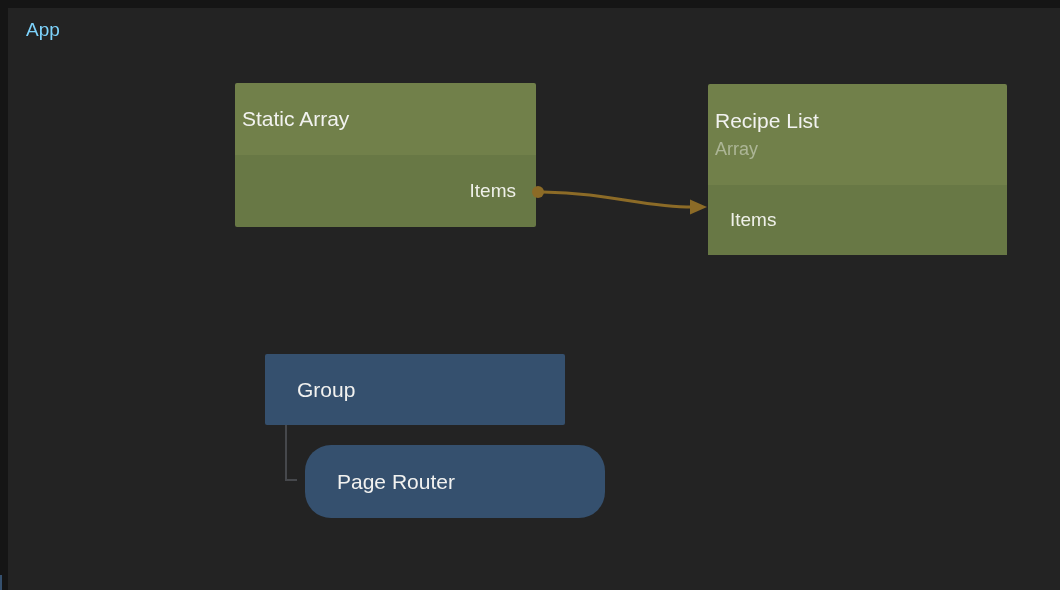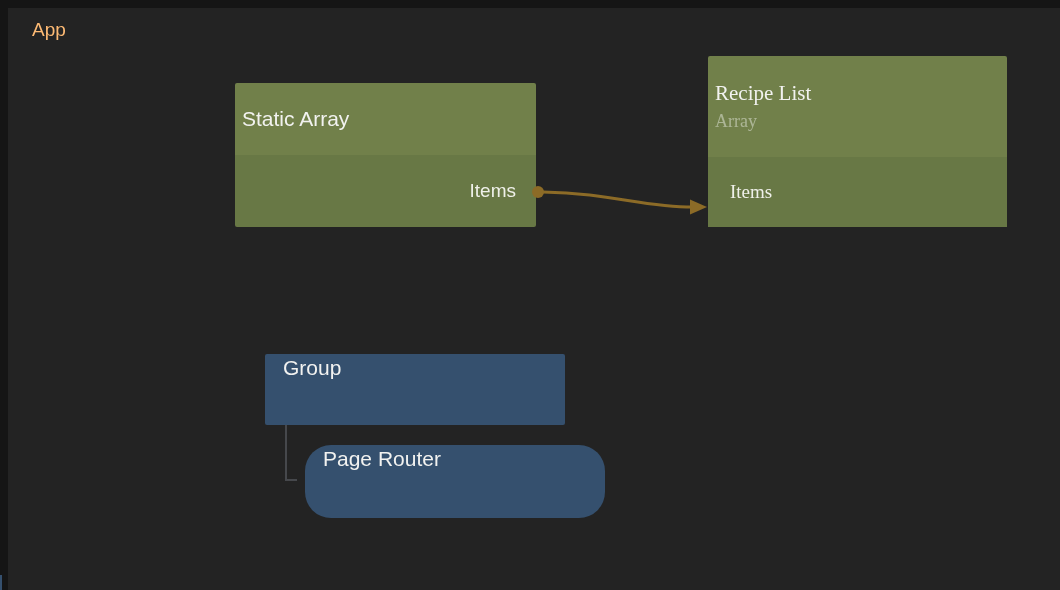--- a/index.html
+++ b/index.html
@@ -17,23 +17,23 @@
     width: 1060px; height: 8px;
     background: #151515;
   }
   .frame-left {
     position: absolute; left: 0; top: 0;
     width: 8px; height: 590px;
     background: #151515;
   }
   .breadcrumb {
     position: absolute;
-    left: 32px; top: 19px;
+    left: 26px; top: 19px;
     font-size: 19px;
-    color: #fdba74;
+    color: #7dd3fc;
     cursor: default;
   }
   .node {
     position: absolute;
     border-radius: 2px;
     overflow: hidden;
     box-sizing: border-box;
   }
   .node .hdr {
     display: flex;
@@ -64,42 +64,42 @@
   .bdy.output { justify-content: flex-end; padding-right: 20px; }
   .bdy.input  { justify-content: flex-start; padding-left: 22px; }
   .port-label {
     font-size: 19px;
     color: #EFF0E9;
     white-space: nowrap;
   }
   .node.blue {
     background: #35506E;
     display: flex;
-    align-items: flex-start;
-    padding-left: 18px;
+    align-items: center;
+    padding-left: 32px;
   }
   .wires {
     position: absolute;
     left: 0; top: 0;
     width: 1060px; height: 590px;
     pointer-events: none;
   }
   .partial-node {
     position: absolute;
     left: 0; top: 575px;
     width: 2px; height: 15px;
     background: #35506E;
   }
 
   
   #node-static-array { left: 235px; top: 83px;  width: 301px; height: 144px; }
   #node-static-array .hdr { height: 72px; }
   #node-static-array .bdy { height: 72px; }
 
-  #node-recipe-list  { left: 708px; top: 56px;  width: 299px; height: 205px; font-family: Liberation Serif, serif; }
+  #node-recipe-list  { left: 708px; top: 84px;  width: 299px; height: 205px; }
   #node-recipe-list .hdr { height: 101px; }
   #node-recipe-list .bdy { height: 70px; }
 
   #node-group        { left: 265px; top: 354px; width: 300px; height: 71px; }
   #node-page-router  { left: 305px; top: 445px; width: 300px; height: 73px; border-radius: 26px; }
 </style>
 </head>
 <body>
 
 <div class="frame-top"></div>

